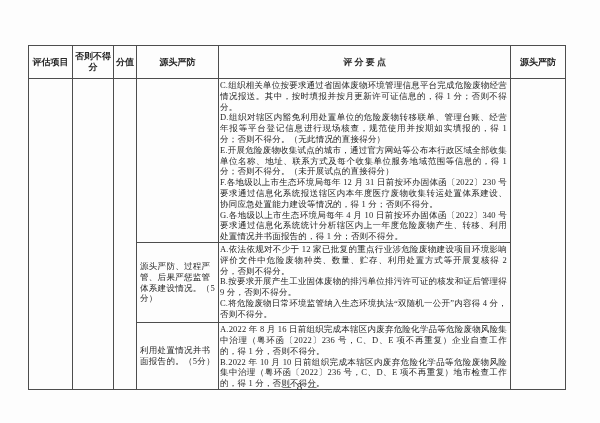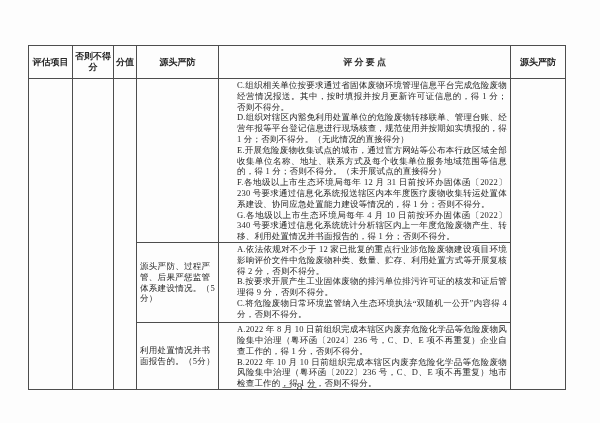--- a/index.html
+++ b/index.html
@@ -45,21 +45,21 @@
   }
   td.standard-cell {
     vertical-align: middle;
     text-align: left;
     padding: 18px 3px;
     line-height: 11.5px;
     letter-spacing: 0.3px;
   }
   td.points-cell {
     vertical-align: top;
-    padding: 1px 3px 0 18px;
+    padding: 1px 3px 0 1px;
   }
   td.points-cell .pt {
     text-align: justify;
     text-justify: inter-character;
     letter-spacing: 0.2px;
   }
   tr.r1 { height: 151px; }
   tr.r2 { height: 77px; }
   tr.r3 { height: 66px; }
   .page-number {
@@ -115,21 +115,21 @@
         <td class="standard-cell">源头严防、过程严管、后果严惩监管体系建设情况。（5分）</td>
         <td class="points-cell">
           <div class="pt">A.依法依规对不少于 12 家已批复的重点行业涉危险废物建设项目环境影响评价文件中危险废物种类、数量、贮存、利用处置方式等开展复核得 2 分，否则不得分。</div>
           <div class="pt">B.按要求开展产生工业固体废物的排污单位排污许可证的核发和证后管理得 9 分，否则不得分。</div>
           <div class="pt">C.将危险废物日常环境监管纳入生态环境执法“双随机一公开”内容得 4 分，否则不得分。</div>
         </td>
       </tr>
       <tr class="r3">
         <td class="standard-cell">利用处置情况并书面报告的。（5分）</td>
         <td class="points-cell">
-          <div class="pt">A.2022 年 8 月 10 日前组织完成本辖区内废弃危险化学品等危险废物风险集中治理（粤环函〔2024〕236 号，C、D、E 项不再重复）企业自查工作的，得 1 分，否则不得分。</div>
+          <div class="pt">A.2022 年 8 月 16 日前组织完成本辖区内废弃危险化学品等危险废物风险集中治理（粤环函〔2022〕236 号，C、D、E 项不再重复）企业自查工作的，得 1 分，否则不得分。</div>
           <div class="pt">B.2022 年 10 月 10 日前组织完成本辖区内废弃危险化学品等危险废物风险集中治理（粤环函〔2022〕236 号，C、D、E 项不再重复）地市检查工作的，得 1 分，否则不得分。</div>
         </td>
       </tr>
     </tbody>
   </table>
 
   <div class="page-number">— 8 —</div>
 
 </div>
 

